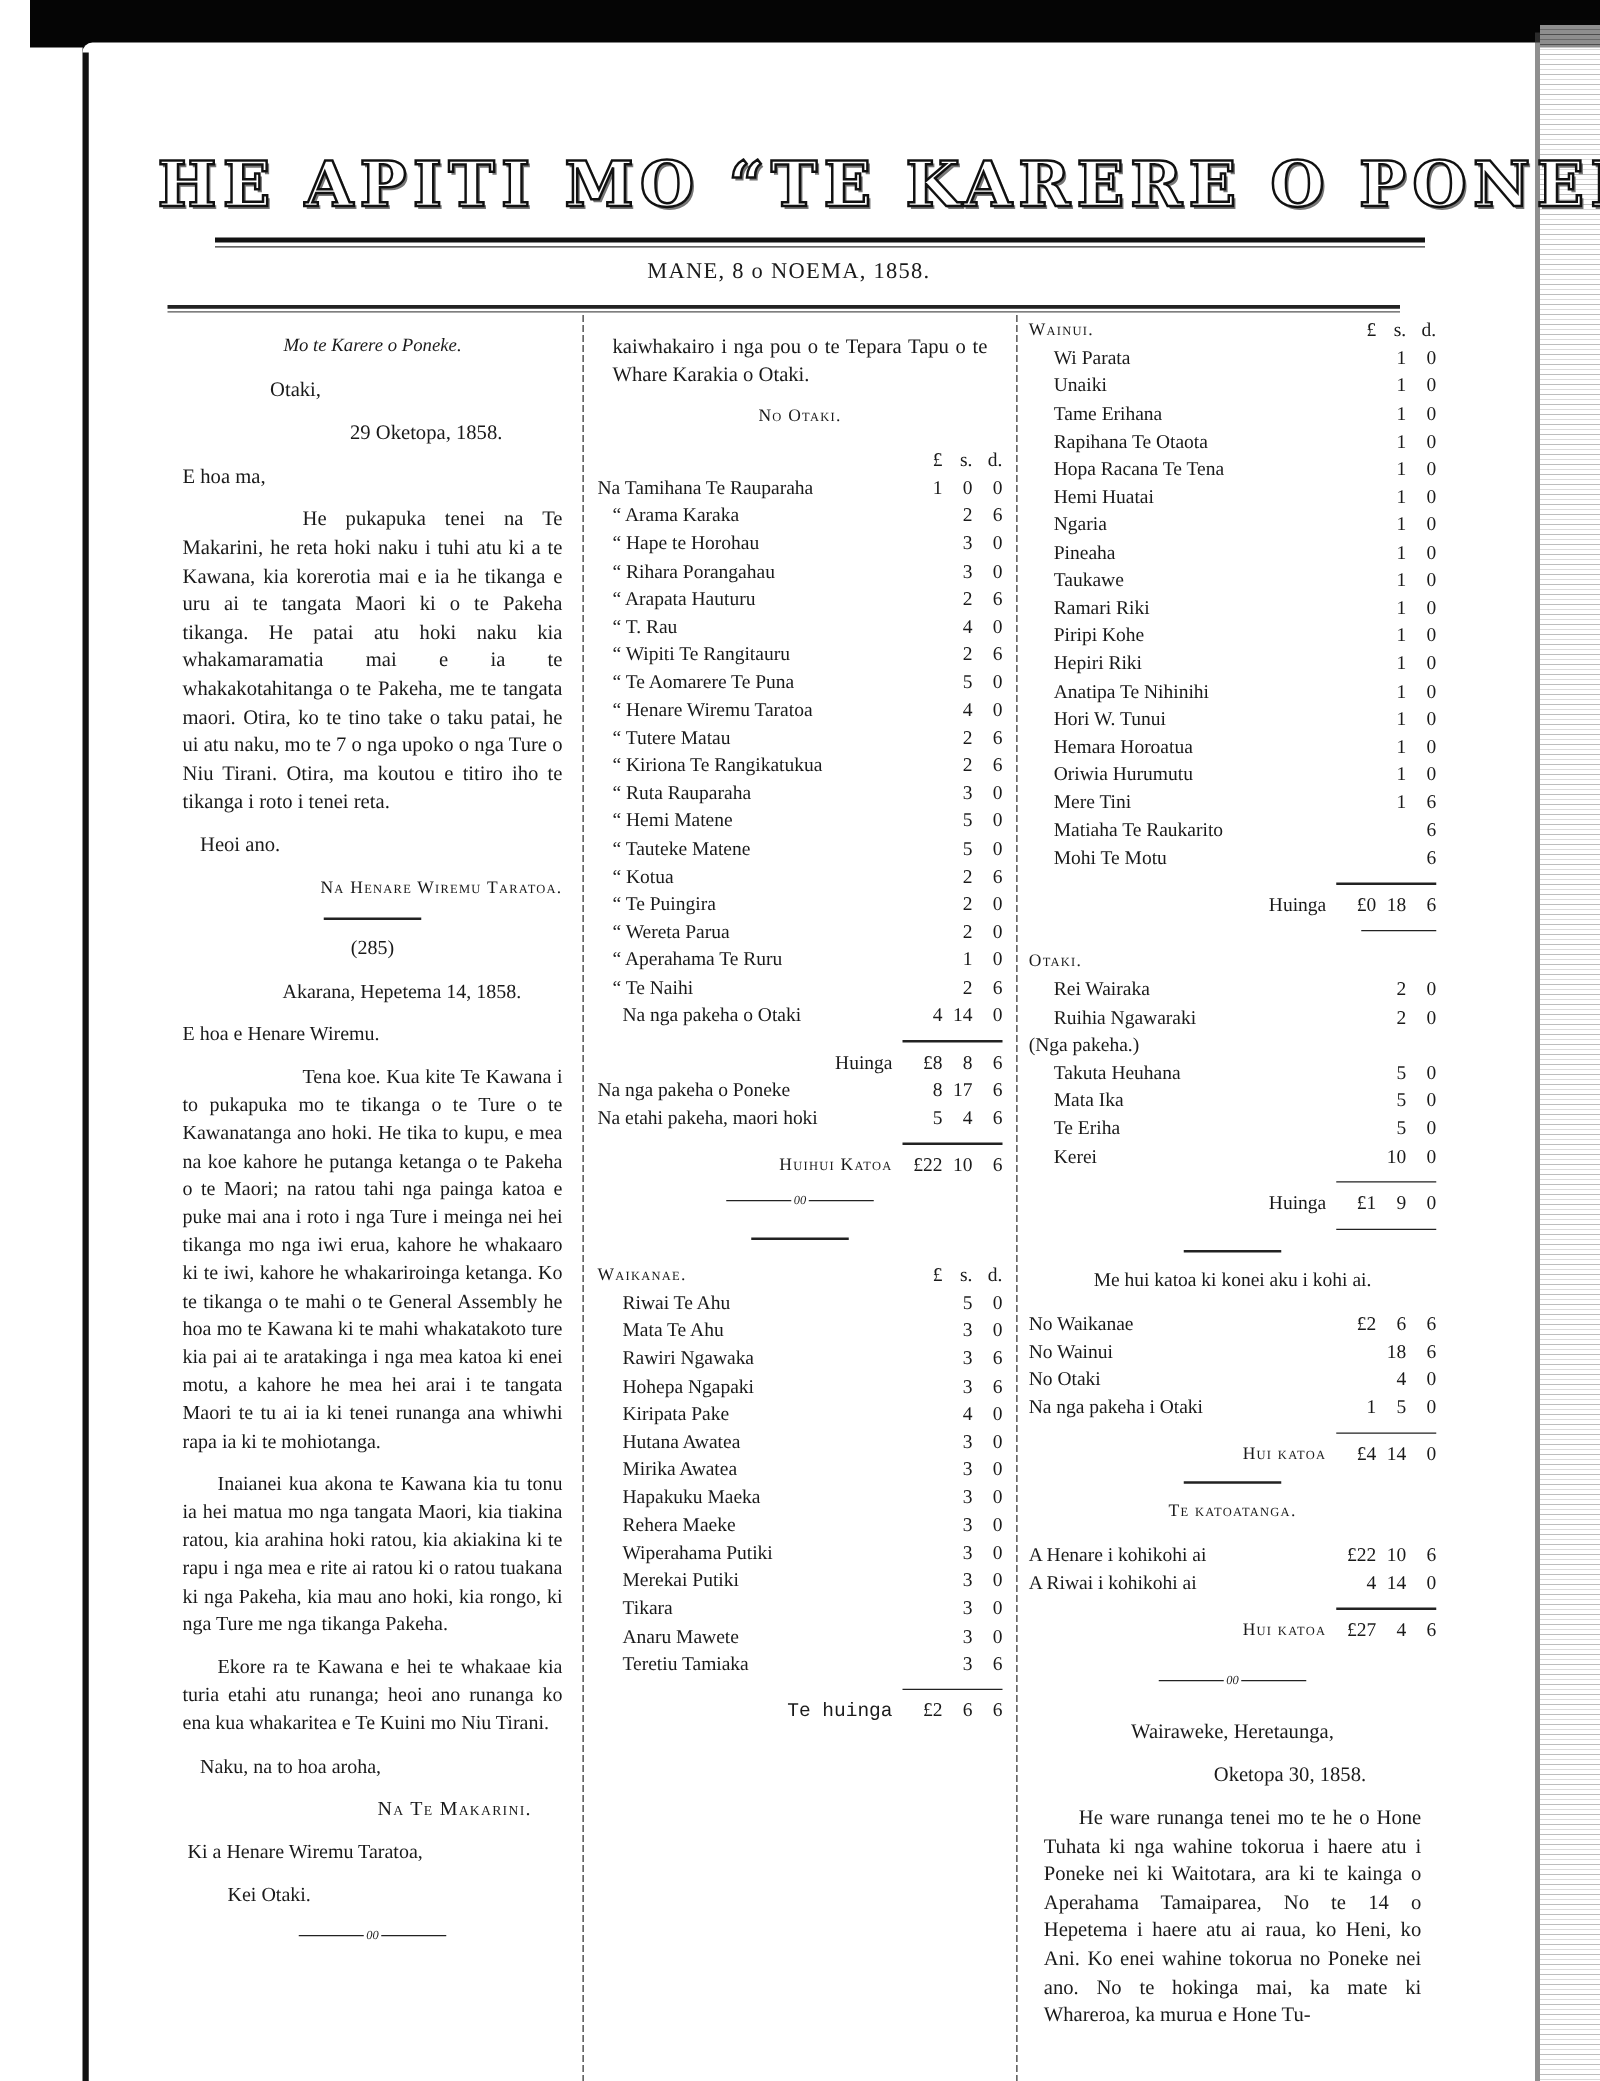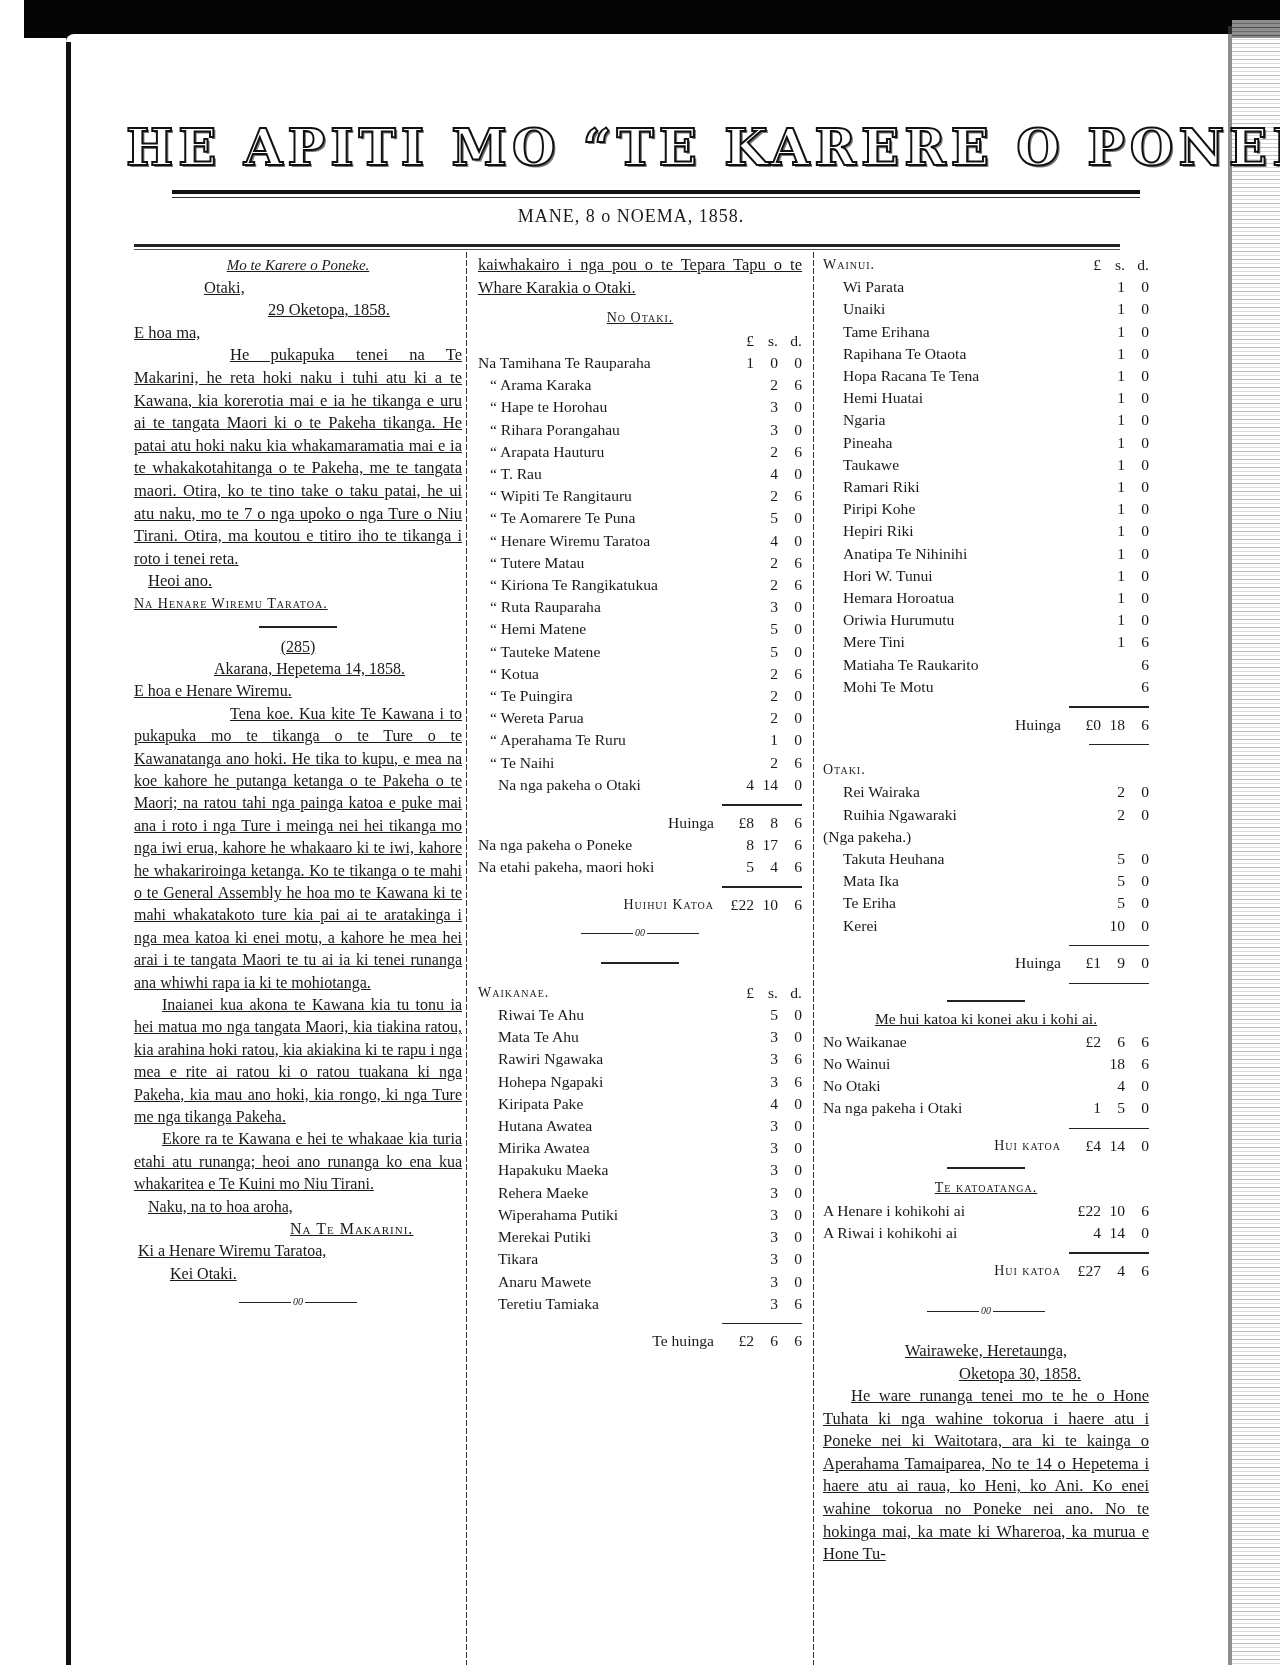--- a/index.html
+++ b/index.html
@@ -30,27 +30,27 @@
   .col-rule-top { position: absolute; left: 134px; top: 244px; width: 986px; height: 3px; background: #222; }
   .col-rule-top2 { position: absolute; left: 134px; top: 249px; width: 986px; height: 1px; background: #555; }
   .vdivider { position: absolute; top: 252px; width: 1px; height: 1413px;
     background: repeating-linear-gradient(180deg, #333 0 6px, transparent 6px 8px); }
 
   .col { position: absolute; top: 254px; font-size: 16.5px; line-height: 22.6px; }
   .col-left { left: 134px; width: 328px; }
   .col-mid { left: 478px; width: 324px; }
   .col-right { left: 823px; width: 326px; }
 
-  p { margin: 0; text-align: justify; text-decoration: underline; }
+  p { margin: 12px; text-align: justify; }
   .ind { text-indent: 28px; }
   .ind-big { text-indent: 96px; }
   .center { text-align: center; }
   .it { font-style: italic; }
   .sc { font-variant: small-caps; letter-spacing: 1px; }
-  .right { text-align: left; }
+  .right { text-align: right; }
   .small { font-size: 16px; line-height: 22.4px; }
   .short-rule { width: 78px; height: 2px; background: #222; margin: 10px auto 8px auto; }
   .oo { text-align: center; font-style: italic; font-size: 10px; line-height: 18px; margin: 20px 0; }
   .oo span.line { display: inline-block; width: 52px; height: 1px; background: #222; vertical-align: middle; margin: 0 2px; }
 
   table.ledger { width: 100%; border-collapse: collapse; }
   table.ledger td { padding: 0; line-height: 22.2px; font-size: 15.6px; white-space: nowrap; vertical-align: top; }
   table.ledger td.num { text-align: right; width: 24px; }
   table.ledger td.num-l { text-align: right; width: 40px; }
   table.ledger td.name.i1 { padding-left: 12px; }
@@ -370,21 +370,21 @@
           <td class="num-l"></td>
           <td class="num">3</td>
           <td class="num">6</td>
         </tr>
         <tr class="sum-rule">
           <td colspan="4" class="rule-cell">
             <span style="width: 80px;"></span>
           </td>
         </tr>
         <tr class="total-row">
-          <td class="name " style="text-align: right;">Te huinga</td>
+          <td class="name " style="text-align: right; font-family: Liberation Mono, monospace;">Te huinga</td>
           <td class="num-l">£2</td>
           <td class="num">6</td>
           <td class="num">6</td>
         </tr>
       </tbody>
   </table>
 </div>
 
 <div class="col col-right">
   <table class="ledger">

